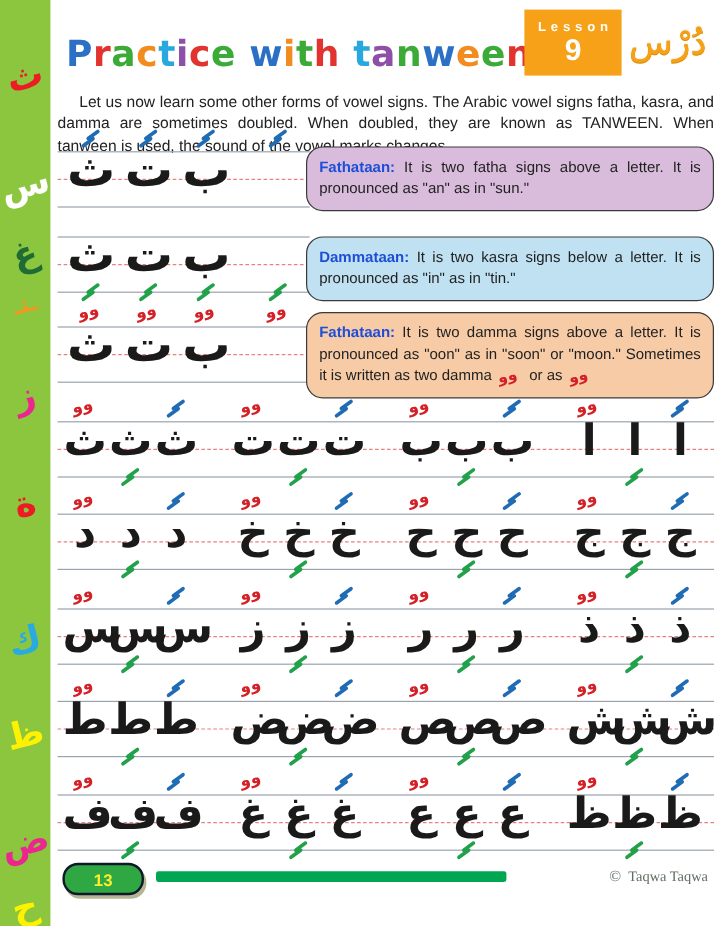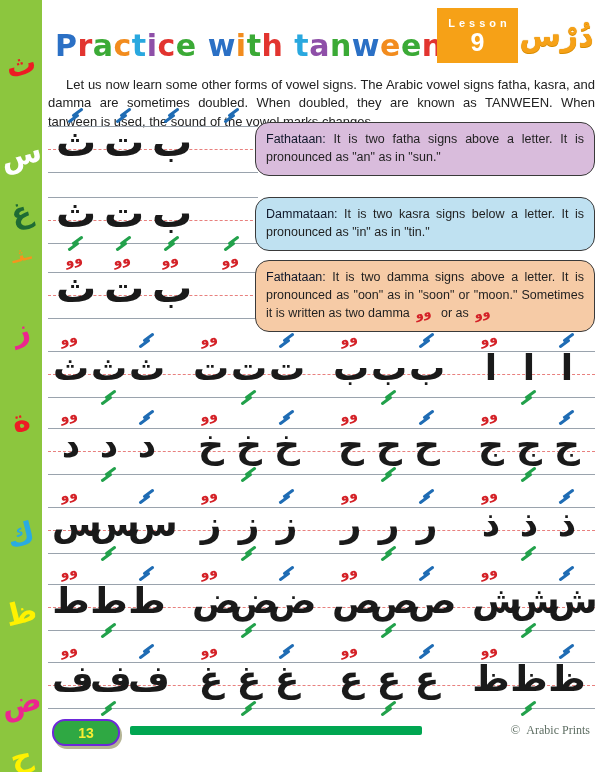--- a/index.html
+++ b/index.html
@@ -14,21 +14,21 @@
   .title{position:absolute;left:55px;top:28px;margin:0;font-size:30px;font-weight:bold;
         letter-spacing:.5px;font-family:"DejaVu Sans",sans-serif;white-space:nowrap;}
   .title span{display:inline-block;}
   .title .sp{width:11px;}
   .lesson-badge{position:absolute;left:437px;top:8px;width:158px;height:55px;display:flex;}
   .lesson-yellow{width:81px;height:55px;background:#F6A117;display:flex;flex-direction:column;
         align-items:center;justify-content:center;}
   .lesson-word{color:#ffffff;font-size:11px;font-weight:bold;letter-spacing:4px;margin-left:4px;}
   .lesson-num{color:#ffffff;font-size:25px;font-weight:bold;line-height:1;margin-top:1px;}
   .lesson-arabic{flex:1;display:flex;align-items:center;justify-content:center;
-        font-family:"DejaVu Sans",sans-serif;font-size:30px;font-weight:bold;color:#F6A117;
+        font-family:"DejaVu Sans",sans-serif;font-size:30px;font-weight:normal;color:#F6A117;
         text-shadow:0 0 1px #D88C00, 0 1px 0 #D88C00;}
   
   .intro{position:absolute;left:48px;top:76px;width:547px;margin:0;font-size:13px;line-height:1.42;
         color:#222222;font-weight:500;text-align:justify;text-indent:18px;}
   
   .prow{position:absolute;left:48px;width:547px;height:47px;}
   .prow .ln{position:absolute;left:0;right:0;height:0;}
   .prow .ln-top{top:0;border-top:1.2px solid #9AA3AD;}
   .prow .ln-mid{top:23px;border-top:1.5px dashed #E8807E;}
   .prow .ln-bot{bottom:0;border-bottom:1.2px solid #9AA3AD;}
@@ -49,30 +49,30 @@
   .sl::after{top:6px;left:0;}
   .tw-f{top:-15px;--c:#1F6CB4;}
   .tw-k{bottom:-8px;--c:#22A14B;}
   .tw-d{position:absolute;left:50%;top:-20px;transform:translateX(-50%) rotate(-14deg);
         color:#D42127;font-family:"DejaVu Sans",sans-serif;font-weight:bold;font-size:14px;
         letter-spacing:-5px;line-height:1;padding-right:5px;}
   
   .infobox{position:absolute;left:255px;width:340px;border:1.6px solid #3A3A3A;border-radius:14px;
         padding:7px 10px;box-sizing:border-box;font-size:12.5px;line-height:1.45;color:#1f1f1f;
         text-align:justify;}
-  .infobox b.box-label{font-weight:normal;color:#0f172a;}
+  .infobox b.box-label{font-weight:bold;color:#1d4ed8;}
   .box-fathataan{top:122px;height:54px;}
   .box-kasrataan{top:197px;height:54px;}
   .box-dammataan{top:260px;height:72px;}
   .damma-inline{color:#D42127;font-family:"DejaVu Sans",sans-serif;font-weight:bold;
         letter-spacing:-5px;padding:0 6px 0 2px;display:inline-block;transform:rotate(-14deg);
         font-size:13px;}
   
   .page-pill{position:absolute;left:52px;top:719px;width:64px;height:23px;background:#2FA843;
-        border:2px solid #6d28d9;border-radius:13px;box-shadow:2px 3px 0 rgba(90,90,20,.45);
+        border:2px solid #0f172a;border-radius:13px;box-shadow:2px 3px 0 rgba(90,90,20,.45);
         display:flex;align-items:center;justify-content:center;
         color:#F9ED32;font-weight:bold;font-size:14px;}
   .footer-bar{position:absolute;left:130px;top:726px;width:292px;height:9px;background:#00A651;
         border-radius:2px;}
   .copyright{position:absolute;right:10px;top:722px;font-family:"Liberation Serif",serif;
         font-size:12px;color:#5E6E63;display:flex;align-items:center;gap:6px;}
   .copyright .csym{font-size:13px;}
 </style>
 </head>
 <body>
@@ -462,16 +462,16 @@
     <span>or as</span>
     <b class="damma-inline">وو</b>
   </div>
 
   <div class="page-pill">
     <span>13</span>
   </div>
   <div class="footer-bar" style="background: rgb(0, 166, 81);"></div>
   <div class="copyright">
     <span class="csym">©</span>
-    <span>Arabic Prints</span>
+    <span>Taqwa Taqwa</span>
   </div>
 
 </div>
 
 </body></html>

